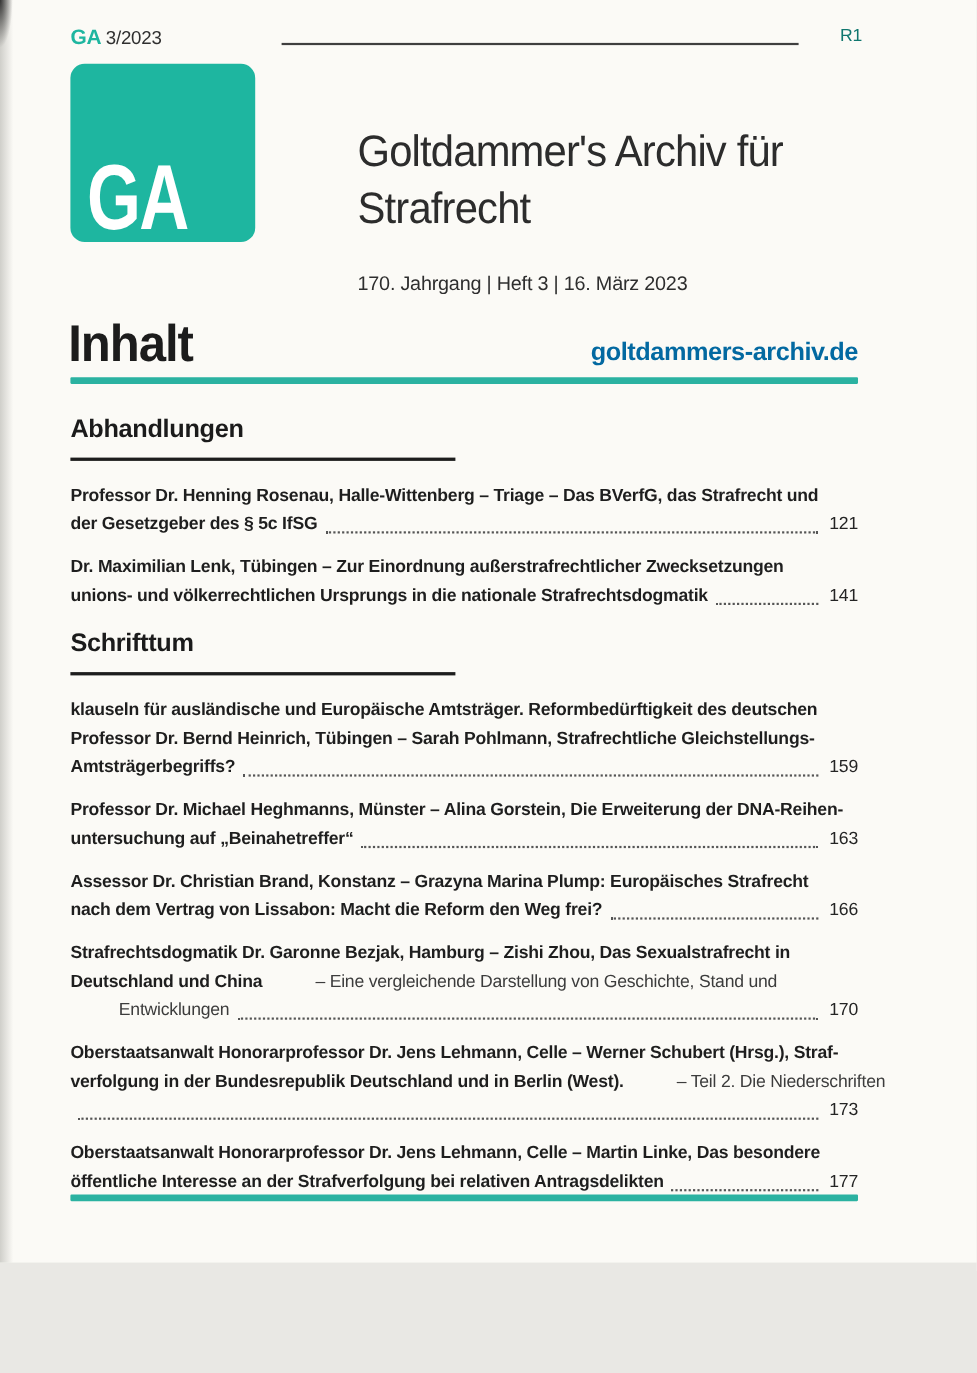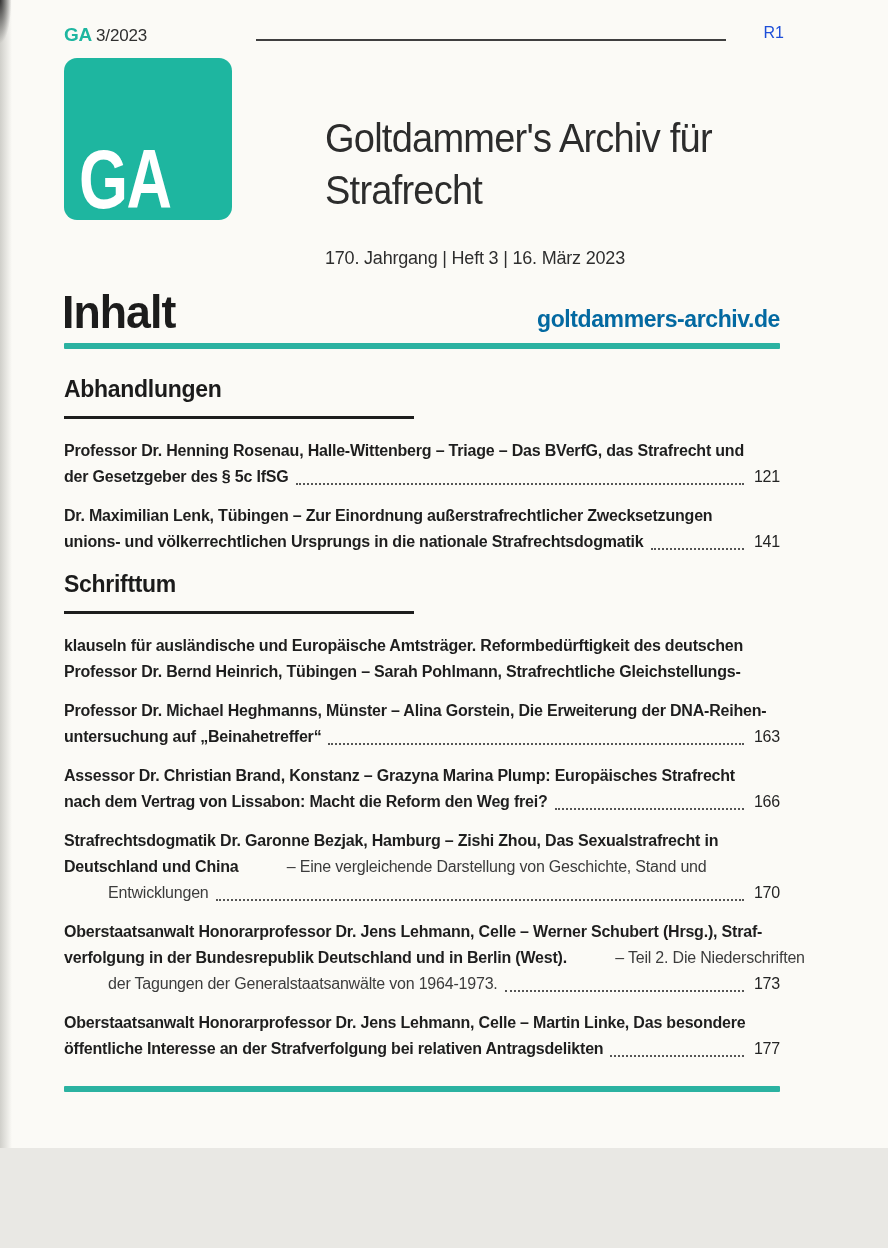--- a/index.html
+++ b/index.html
@@ -33,21 +33,21 @@
     position:absolute;left:64px;top:24px;
     font-size:17px;color:#2f2f2f;letter-spacing:-.2px;
   }
   .issue-label .ga{color:var(--teal-logo);font-weight:bold;font-size:19px;margin-right:4px;}
   .head-rule{
     position:absolute;left:256px;top:39px;width:470px;height:2px;
     background:#3f3f3f;
   }
   .page-marker{
     position:absolute;right:104px;top:24px;
-    font-size:16px;color:#1d4ed8;
+    font-size:16px;color:#0f766e;
   }
   
   .logo{
     position:absolute;left:64px;top:58px;width:168px;height:162px;
     background:var(--teal-logo);border-radius:13px;
   }
   .logo-text{
     position:absolute;left:15px;bottom:0px;
     color:#fff;font-weight:bold;font-size:84px;line-height:.98;
     transform:scaleX(.75);transform-origin:left bottom;
@@ -152,20 +152,25 @@
             <span class="page-number">141</span>
           </div>
         </div>
       </section>
       <section class="toc-section">
         <h3 class="section-title">Schrifttum</h3>
         <div class="section-underline"></div>
         <div class="toc-entry">
           <div class="entry-line"><span class="b">klauseln für ausländische und Europäische Amtsträger. Reformbedürftigkeit des deutschen</span></div>
           <div class="entry-line"><span class="b">Professor Dr. Bernd Heinrich, Tübingen – Sarah Pohlmann, Strafrechtliche Gleichstellungs-</span></div>
+          <div class="entry-line last">
+            <span class="b">Amtsträgerbegriffs?</span>
+            <span class="dot-leader"></span>
+            <span class="page-number">159</span>
+          </div>
         </div>
         <div class="toc-entry">
           <div class="entry-line"><span class="b">Professor Dr. Michael Heghmanns, Münster – Alina Gorstein, Die Erweiterung der DNA-Reihen-</span></div>
           <div class="entry-line last">
             <span class="b">untersuchung auf „Beinahetreffer“</span>
             <span class="dot-leader"></span>
             <span class="page-number">163</span>
           </div>
         </div>
         <div class="toc-entry">
@@ -182,21 +187,20 @@
           <div class="entry-line last">
             <span class="r">Entwicklungen</span>
             <span class="dot-leader"></span>
             <span class="page-number">170</span>
           </div>
         </div>
         <div class="toc-entry">
           <div class="entry-line"><span class="b">Oberstaatsanwalt Honorarprofessor Dr. Jens Lehmann, Celle – Werner Schubert (Hrsg.), Straf-</span></div>
           <div class="entry-line"><span class="b">verfolgung in der Bundesrepublik Deutschland und in Berlin (West).</span><span class="r"> – Teil 2. Die Niederschriften</span></div>
           <div class="entry-line last">
-            <span class="r">der Tagungen der Generalstaatsanwälte von 1964-1973.</span>
             <span class="dot-leader"></span>
             <span class="page-number">173</span>
           </div>
         </div>
         <div class="toc-entry">
           <div class="entry-line"><span class="b">Oberstaatsanwalt Honorarprofessor Dr. Jens Lehmann, Celle – Martin Linke, Das besondere</span></div>
           <div class="entry-line last">
             <span class="b">öffentliche Interesse an der Strafverfolgung bei relativen Antragsdelikten</span>
             <span class="dot-leader"></span>
             <span class="page-number">177</span>

